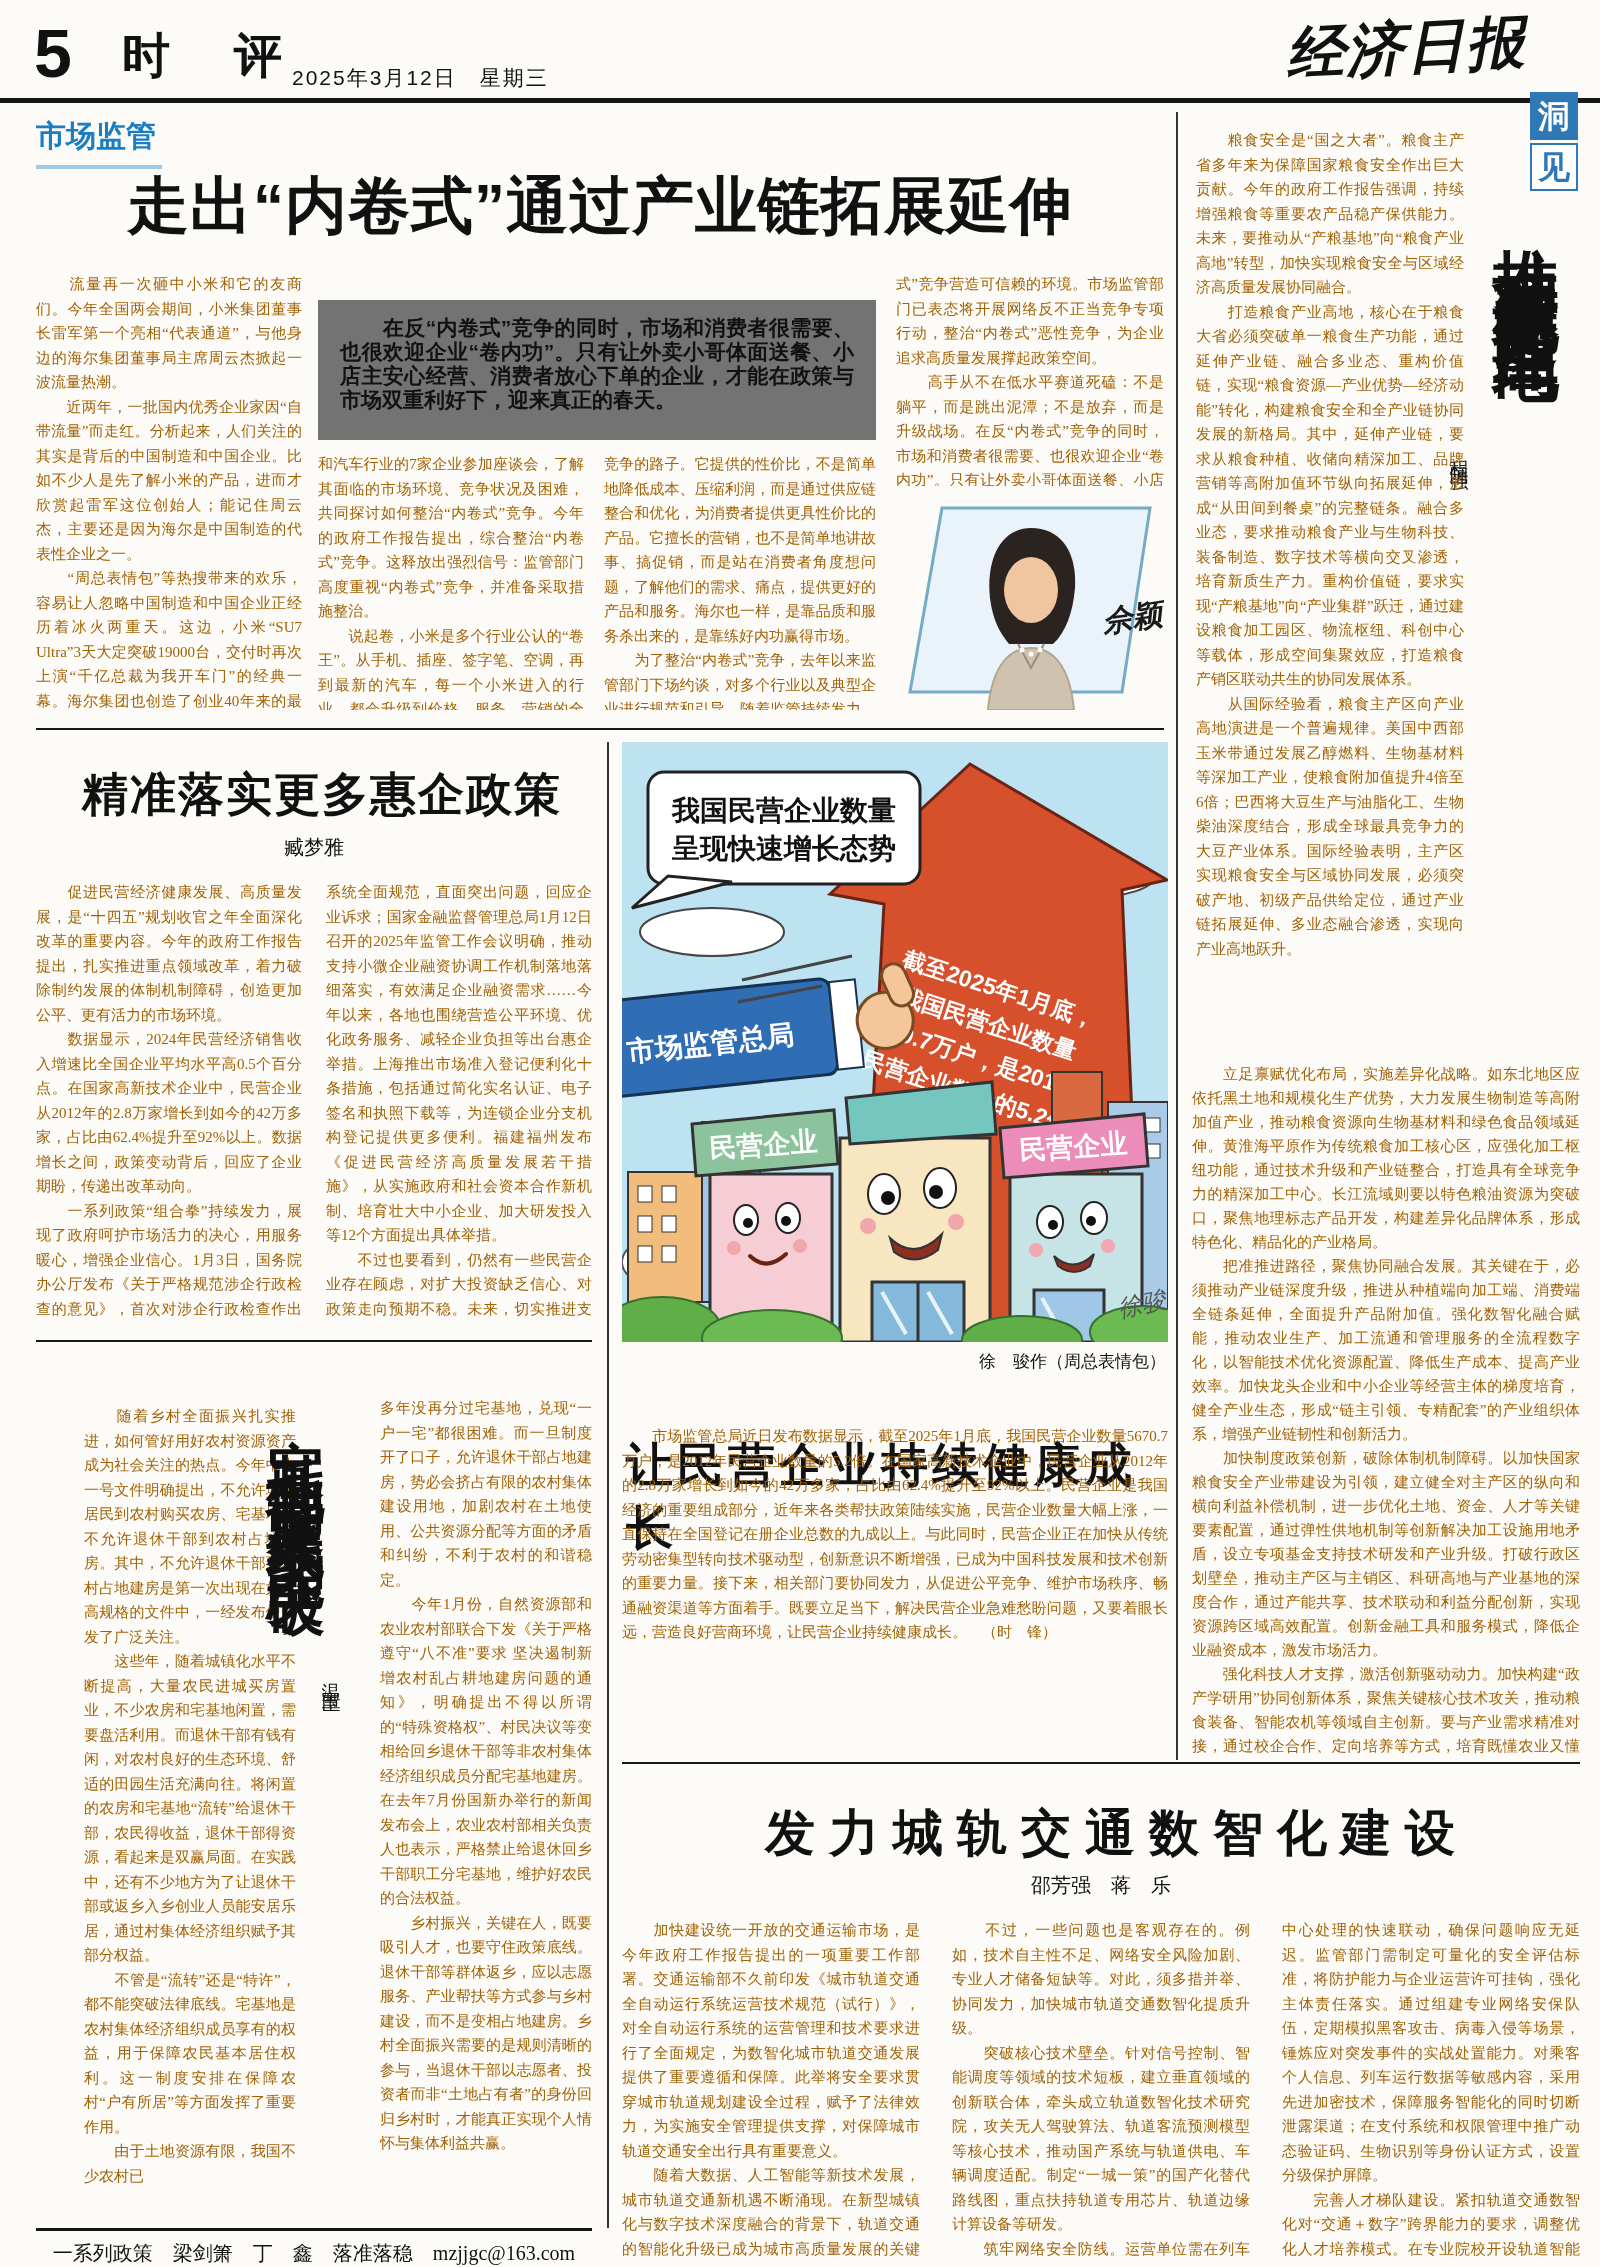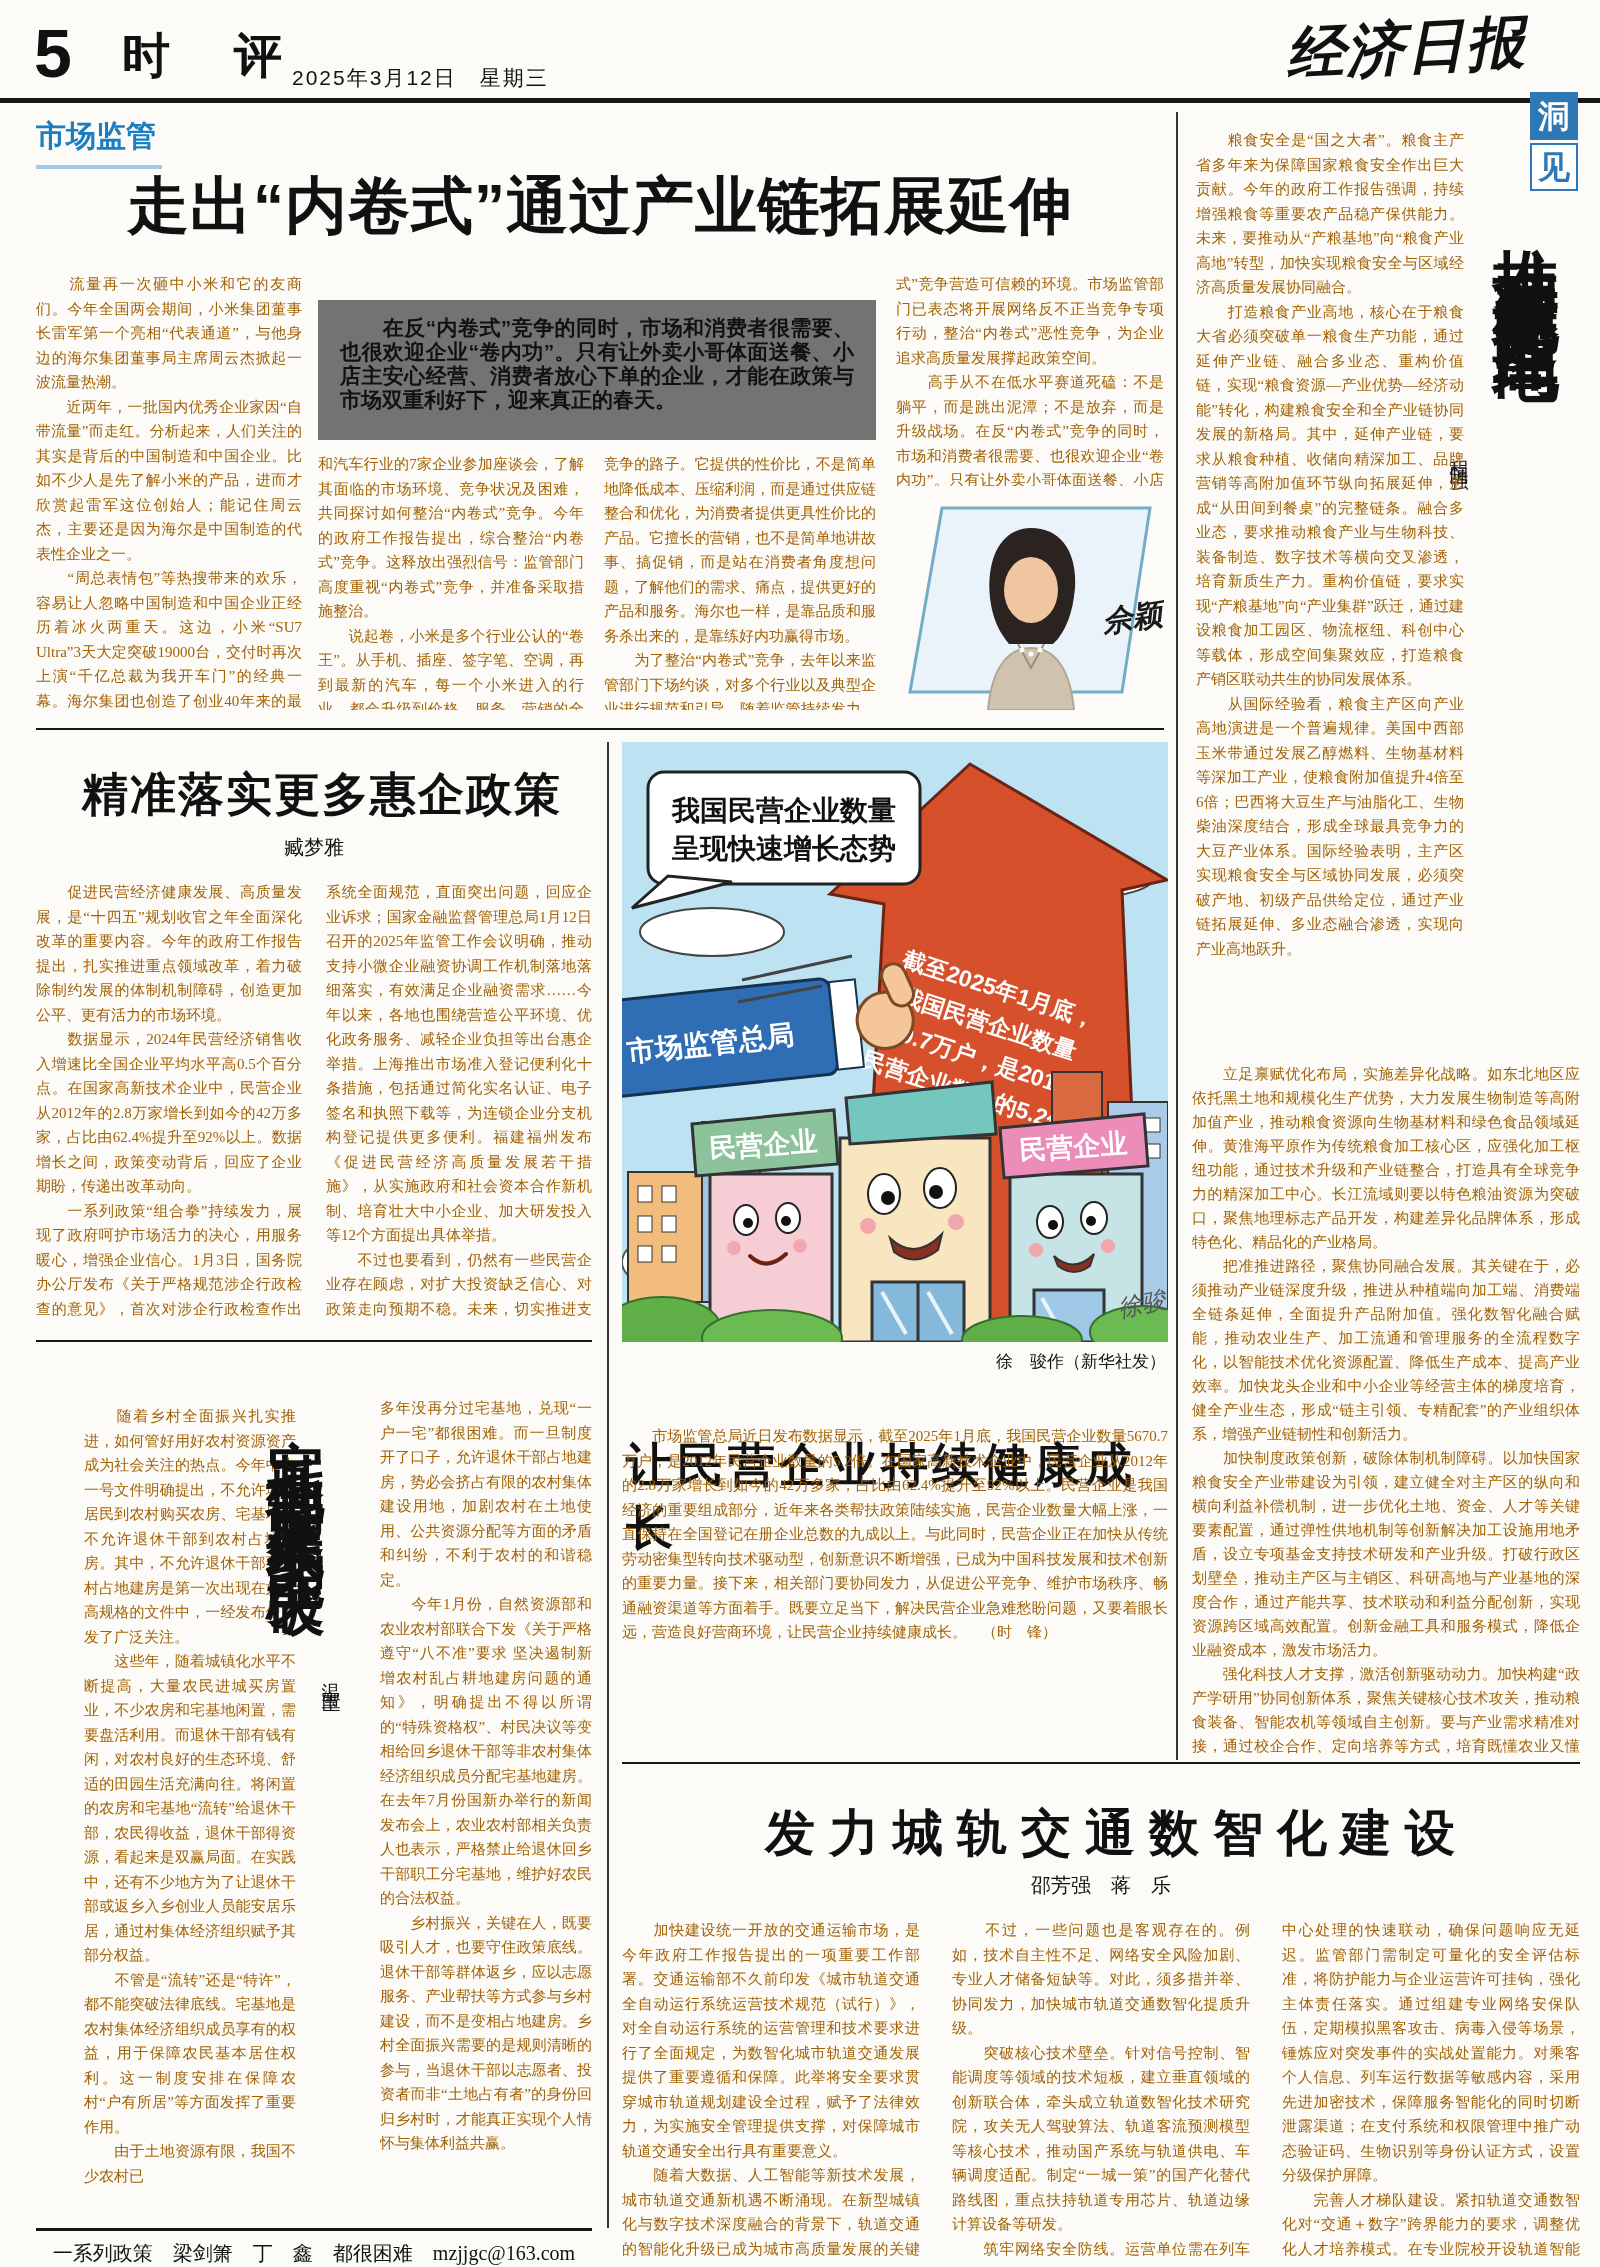--- a/index.html
+++ b/index.html
@@ -243,21 +243,21 @@
         <rect x="212" y="262" width="26" height="88" fill="#fff" stroke="#16324f" stroke-width="2"></rect>
         <circle cx="264" cy="306" r="28" fill="#f6c69b" stroke="#7a4a22" stroke-width="3"></circle>
         <rect x="268" y="250" width="24" height="44" rx="12" fill="#f6c69b" stroke="#7a4a22" stroke-width="3" transform="rotate(-18 280 272)"></rect>
       </g>
       <path d="M120,238 L230,214" stroke="#444" stroke-width="3"></path>
       <path d="M116,260 L200,244" stroke="#444" stroke-width="3"></path>
       <text x="498" y="575" font-size="24" font-style="italic" fill="#555" transform="rotate(-12 498 575)">徐骏</text>
     </svg>
   </div>
 
-  <div class="abs cartoon-credit">徐　骏作（新华社发）</div>
+  <div class="abs cartoon-credit">徐　骏作（周总表情包）</div>
   <h3 class="abs cap-headline" style="margin:0">让民营企业持续健康成长</h3>
   <div class="abs body-txt cap-body">　　市场监管总局近日发布数据显示，截至2025年1月底，我国民营企业数量5670.7万户，是2012年民营企业数量的5.2倍。在国家高新技术企业中，民营企业从2012年的2.8万家增长到如今的42万多家，占比由62.4%提升至92%以上。民营企业是我国经济的重要组成部分，近年来各类帮扶政策陆续实施，民营企业数量大幅上涨，一直保持在全国登记在册企业总数的九成以上。与此同时，民营企业正在加快从传统劳动密集型转向技术驱动型，创新意识不断增强，已成为中国科技发展和技术创新的重要力量。接下来，相关部门要协同发力，从促进公平竞争、维护市场秩序、畅通融资渠道等方面着手。既要立足当下，解决民营企业急难愁盼问题，又要着眼长远，营造良好营商环境，让民营企业持续健康成长。　（时　锋）</div>
 
   <div class="abs a4-tagbox">
     <div class="tg tg1">洞</div>
     <div class="tg tg2">见</div>
   </div>
   <div class="abs vert a4-vhead">推动产粮基地迈向产业高地</div>
   <div class="abs vert a4-author">程国强</div>
   <div class="abs body-txt a4-top">　　粮食安全是“国之大者”。粮食主产省多年来为保障国家粮食安全作出巨大贡献。今年的政府工作报告强调，持续增强粮食等重要农产品稳产保供能力。未来，要推动从“产粮基地”向“粮食产业高地”转型，加快实现粮食安全与区域经济高质量发展协同融合。
@@ -276,16 +276,16 @@
   <div class="abs body-txt a5-c1">　　加快建设统一开放的交通运输市场，是今年政府工作报告提出的一项重要工作部署。交通运输部不久前印发《城市轨道交通全自动运行系统运营技术规范（试行）》，对全自动运行系统的运营管理和技术要求进行了全面规定，为数智化城市轨道交通发展提供了重要遵循和保障。此举将安全要求贯穿城市轨道规划建设全过程，赋予了法律效力，为实施安全管理提供支撑，对保障城市轨道交通安全出行具有重要意义。
 　　随着大数据、人工智能等新技术发展，城市轨道交通新机遇不断涌现。在新型城镇化与数字技术深度融合的背景下，轨道交通的智能化升级已成为城市高质量发展的关键路径。</div>
   <div class="abs body-txt a5-c2">　　不过，一些问题也是客观存在的。例如，技术自主性不足、网络安全风险加剧、专业人才储备短缺等。对此，须多措并举、协同发力，加快城市轨道交通数智化提质升级。
 　　突破核心技术壁垒。针对信号控制、智能调度等领域的技术短板，建立垂直领域的创新联合体，牵头成立轨道数智化技术研究院，攻关无人驾驶算法、轨道客流预测模型等核心技术，推动国产系统与轨道供电、车辆调度适配。制定“一城一策”的国产化替代路线图，重点扶持轨道专用芯片、轨道边缘计算设备等研发。
 　　筑牢网络安全防线。运营单位需在列车控制系统、信号系统等关键环节部署智能监控装置，识别异常操作和潜在攻击。通过优化前端感知与指挥中心的协同，实现安全隐患从现场发现到指挥</div>
   <div class="abs body-txt a5-c3">中心处理的快速联动，确保问题响应无延迟。监管部门需制定可量化的安全评估标准，将防护能力与企业运营许可挂钩，强化主体责任落实。通过组建专业网络安保队伍，定期模拟黑客攻击、病毒入侵等场景，锤炼应对突发事件的实战处置能力。对乘客个人信息、列车运行数据等敏感内容，采用先进加密技术，保障服务智能化的同时切断泄露渠道；在支付系统和权限管理中推广动态验证码、生物识别等身份认证方式，设置分级保护屏障。
 　　完善人才梯队建设。紧扣轨道交通数智化对“交通＋数字”跨界能力的要求，调整优化人才培养模式。在专业院校开设轨道智能运维、轨道大数据分析等特色方向课程，实现技能训练与岗位需求无缝对接，促进知识体系与产业需求的动态适配。</div>
 
   <div class="abs rule hr-foot"></div>
   <div class="abs footer-line">
-    <span>一系列政策</span>　<span>梁剑箫　丁　鑫</span>　<span>都很困难</span>　<span>mzjjgc@163.com</span>
+    <span>一系列政策</span>　<span>梁剑箫　丁　鑫</span>　<span>落准落稳</span>　<span>mzjjgc@163.com</span>
   </div>
 
 </div>
 
 </body></html>

